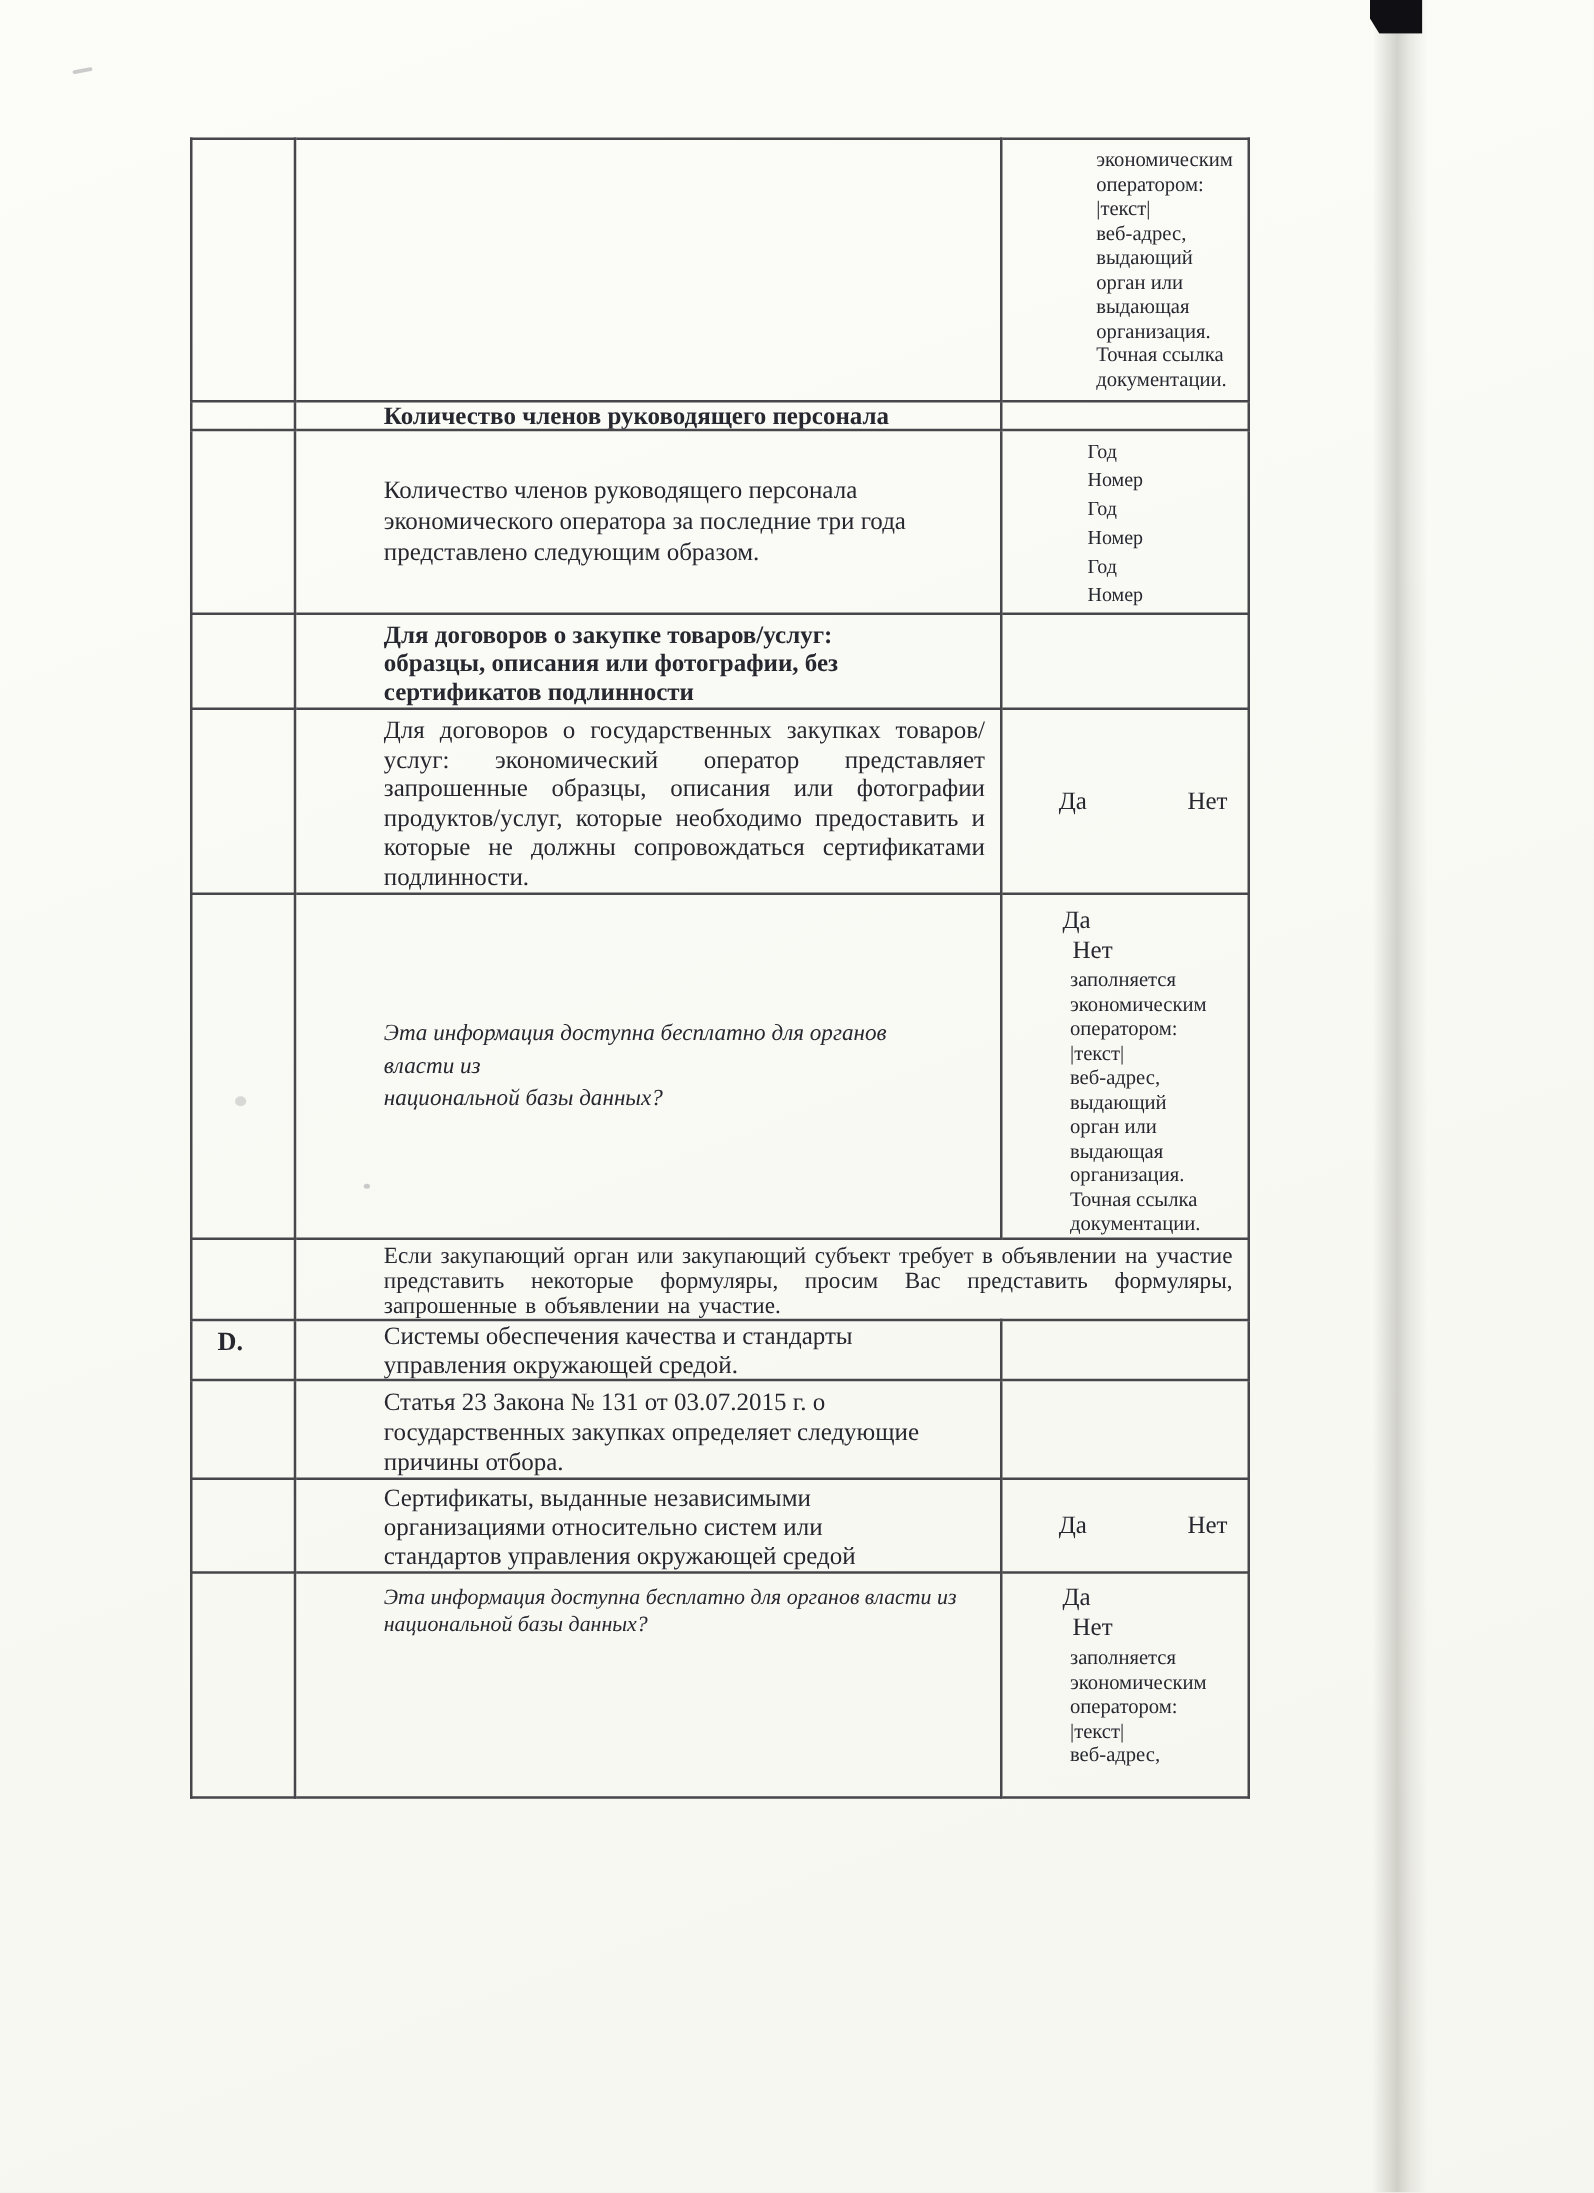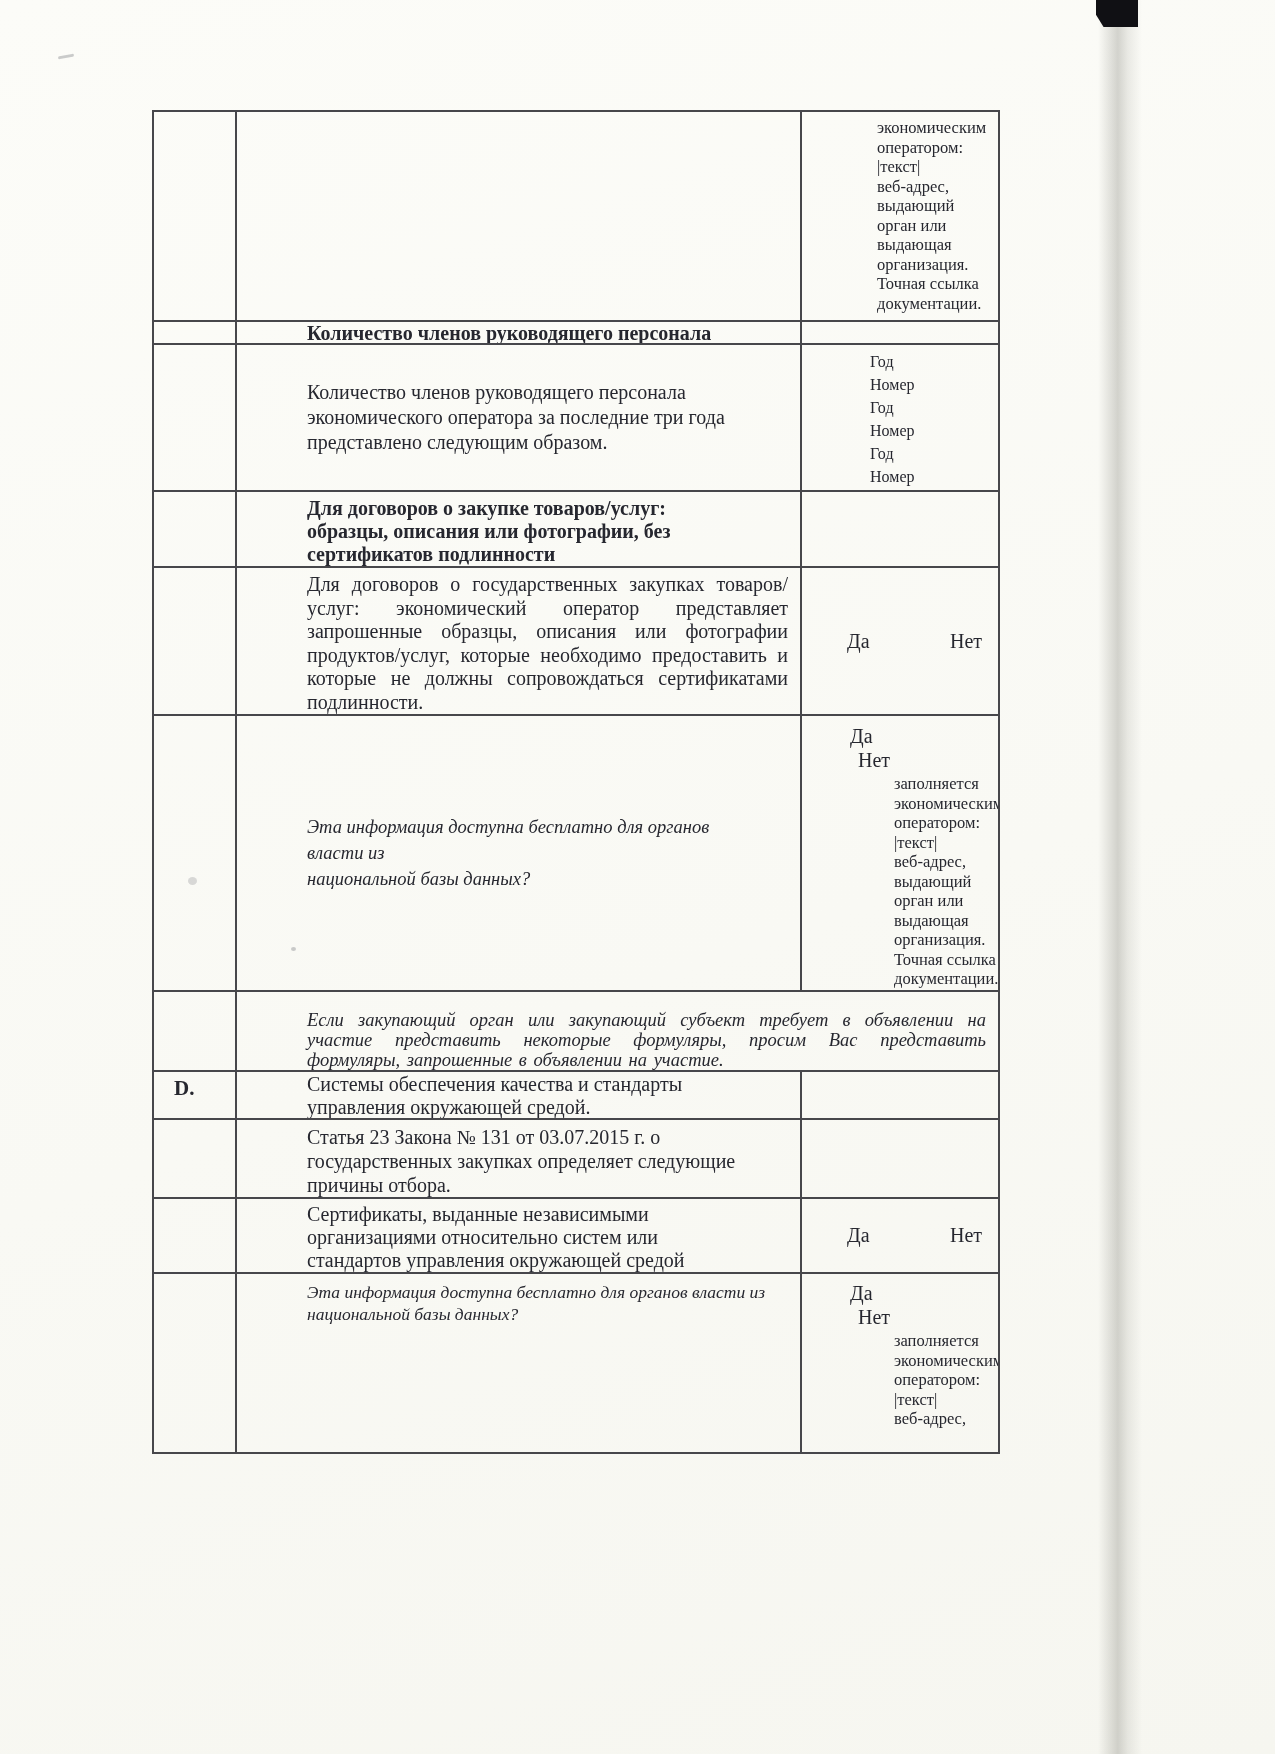--- a/index.html
+++ b/index.html
@@ -69,23 +69,23 @@
   tr.r4 td.cB { font-weight:700; line-height:23px; padding-top:5px; }
 
   tr.r5 td.cB { text-align:justify; line-height:23.5px; padding-top:5px; word-spacing:1.5px;margin-left:45px; }
   tr.r5 td.cC, tr.r10 td.cC { vertical-align:middle; }
   .yesno { display:flex; justify-content:space-between; padding:0 16px 0 45px; font-size:20px; }
 
   tr.r6 td.cB { vertical-align:middle; font-style:italic; font-size:18.5px; line-height:26px; padding-right:40px; }
   tr.r6 td.cC { padding-top:8px; }
   .ans-yes { margin-left:48px; font-size:20px; line-height:24px; }
   .ans-no  { margin-left:56px; font-size:20px; line-height:24px; }
-  .fill-indent { margin-left:92px; margin-top:2px; }
-
-  tr.r7 td.merged { font-style:italic; text-align:justify; font-size:18.5px; line-height:20px; padding:18px 12px 0 70px; word-spacing:2px; }
+  .fill-indent { margin-left:54px; margin-top:2px; }
+
+  tr.r7 td.merged { text-align:justify; font-size:18.5px; line-height:20px; padding:3px 12px 0 70px; word-spacing:2px; }
 
   tr.r8 td.cA { font-weight:700; font-size:21px; padding:4px 0 0 20px; }
   tr.r8 td.cB { font-weight:400; line-height:22.5px; padding-top:1px; }
 
   tr.r9 td.cB { line-height:24px; padding-top:5px; }
 
   tr.r10 td.cB { line-height:23px; padding-top:4px; }
 
   tr.r11 td.cB { font-style:italic; font-size:17.5px; line-height:22px; padding-top:7px; padding-right:30px; }
   tr.r11 td.cC { padding-top:7px; }

